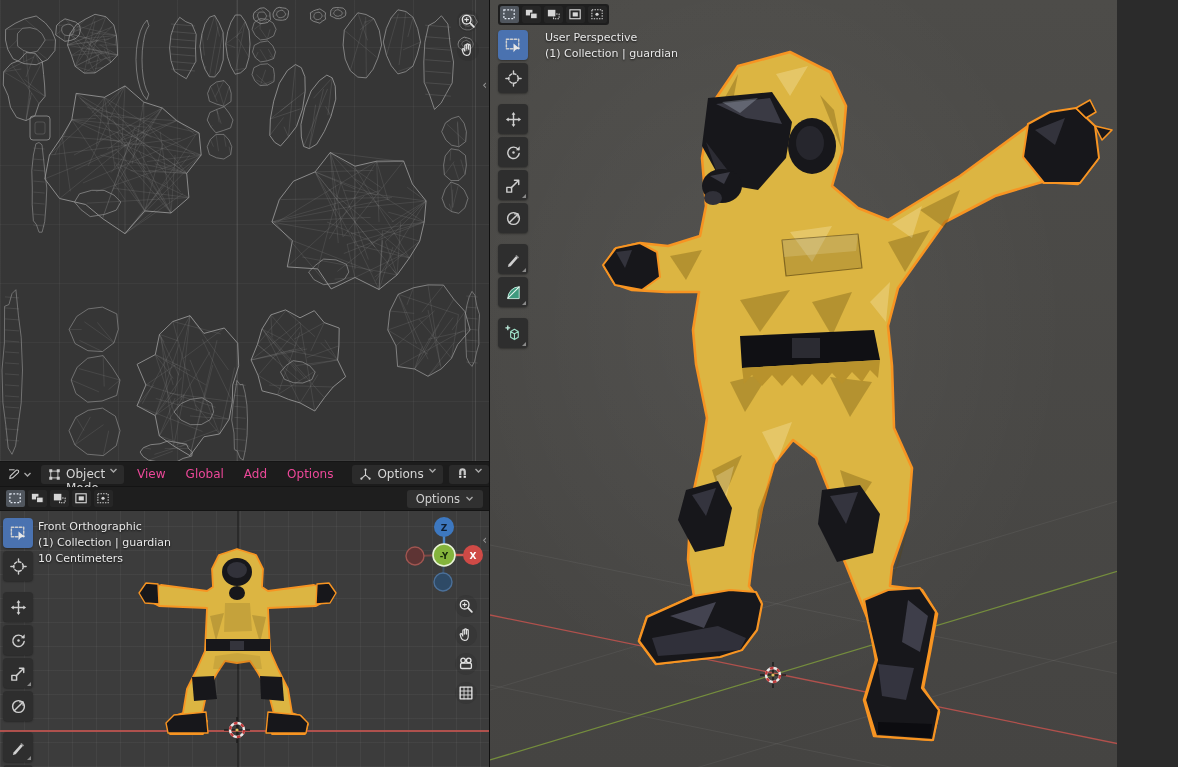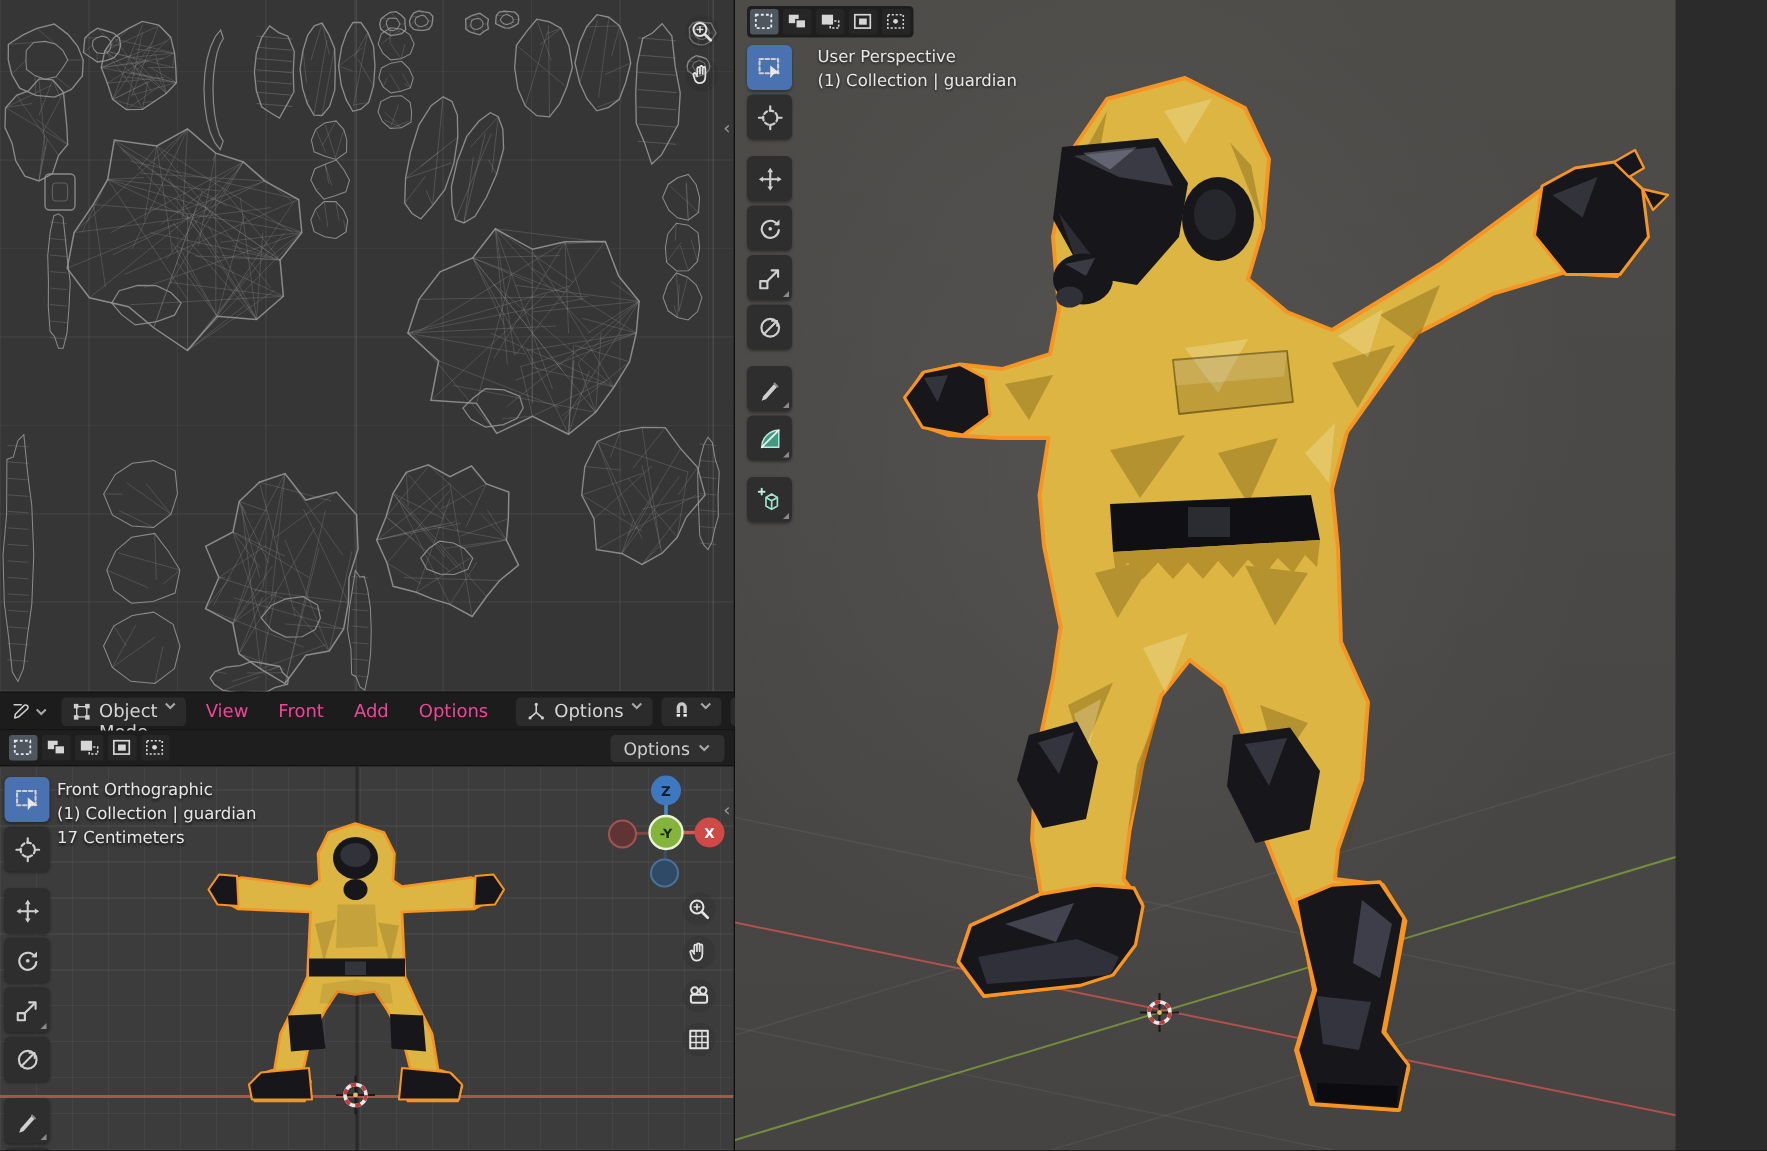--- a/index.html
+++ b/index.html
@@ -702,21 +702,21 @@
               <rect x="13" y="13" width="4" height="4" fill="#cfcfcf" stroke="none"></rect>
             </svg></span>
         <span>Object Mode</span>
         <span class="chev" id="ch2">
             <svg width="9" height="7" viewBox="0 0 9 7">
               <path d="M1.5 2l3 3 3-3" stroke="#a8a8a8" stroke-width="1.4" fill="none"></path>
             </svg>
           </span>
       </span>
       <span class="menu-item">View</span>
-      <span class="menu-item">Front</span>
+      <span class="menu-item">Global</span>
       <span class="menu-item">Add</span>
       <span class="menu-item">Options</span>
       <span class="hspacer"></span>
       <span class="pill">
         <span id="ic-orient"><svg width="15" height="15" viewBox="0 0 20 20" fill="none" stroke="#cfcfcf" stroke-width="1.5" stroke-linecap="round" stroke-linejoin="round">
               <path d="M10 3.5v7M10 10.5l-5.5 5M10 10.5l5.5 5" stroke-width="1.4"></path>
               <circle cx="10" cy="3.5" r="1.4" fill="#cfcfcf" stroke="none"></circle>
               <circle cx="4.5" cy="15.5" r="1.4" fill="#cfcfcf" stroke="none"></circle>
               <circle cx="15.5" cy="15.5" r="1.4" fill="#cfcfcf" stroke="none"></circle>
             </svg></span>
@@ -840,21 +840,21 @@
         <line x1="13" y1="0" x2="13" y2="26" stroke="#1a1a1a" stroke-width="1.4"></line>
         <line x1="0" y1="13" x2="26" y2="13" stroke="#1a1a1a" stroke-width="1.4"></line>
         <circle cx="13" cy="13" r="7" fill="none" stroke="#e8e8e8" stroke-width="2.4"></circle>
         <circle cx="13" cy="13" r="7" fill="none" stroke="#c03c3c" stroke-width="2.4" stroke-dasharray="3.7 3.7"></circle>
         <circle cx="13" cy="13" r="1.6" fill="#e0c060"></circle>
       </svg>
 
       <div class="vp-overlay" style="left:38px;top:8px">
         <div>Front Orthographic</div>
         <div>(1) Collection | guardian</div>
-        <div>17 Centimeters</div>
+        <div>10 Centimeters</div>
       </div>
 
       <div class="vtoolbar" id="toolbar-front" style="left:3px;top:7px">
           <div class="toolbtn active">
             <svg width="19" height="19" viewBox="0 0 20 20" fill="none" stroke="#cfcfcf" stroke-width="1.5" stroke-linecap="round" stroke-linejoin="round">
               <rect x="2.5" y="3.5" width="13" height="10" stroke-dasharray="2.4 1.8"></rect>
               <path d="M10 8v9l2.8-3.4H17z" fill="#e8e8e8" stroke="none"></path>
             </svg>
           </div>
           <div class="toolbtn">

